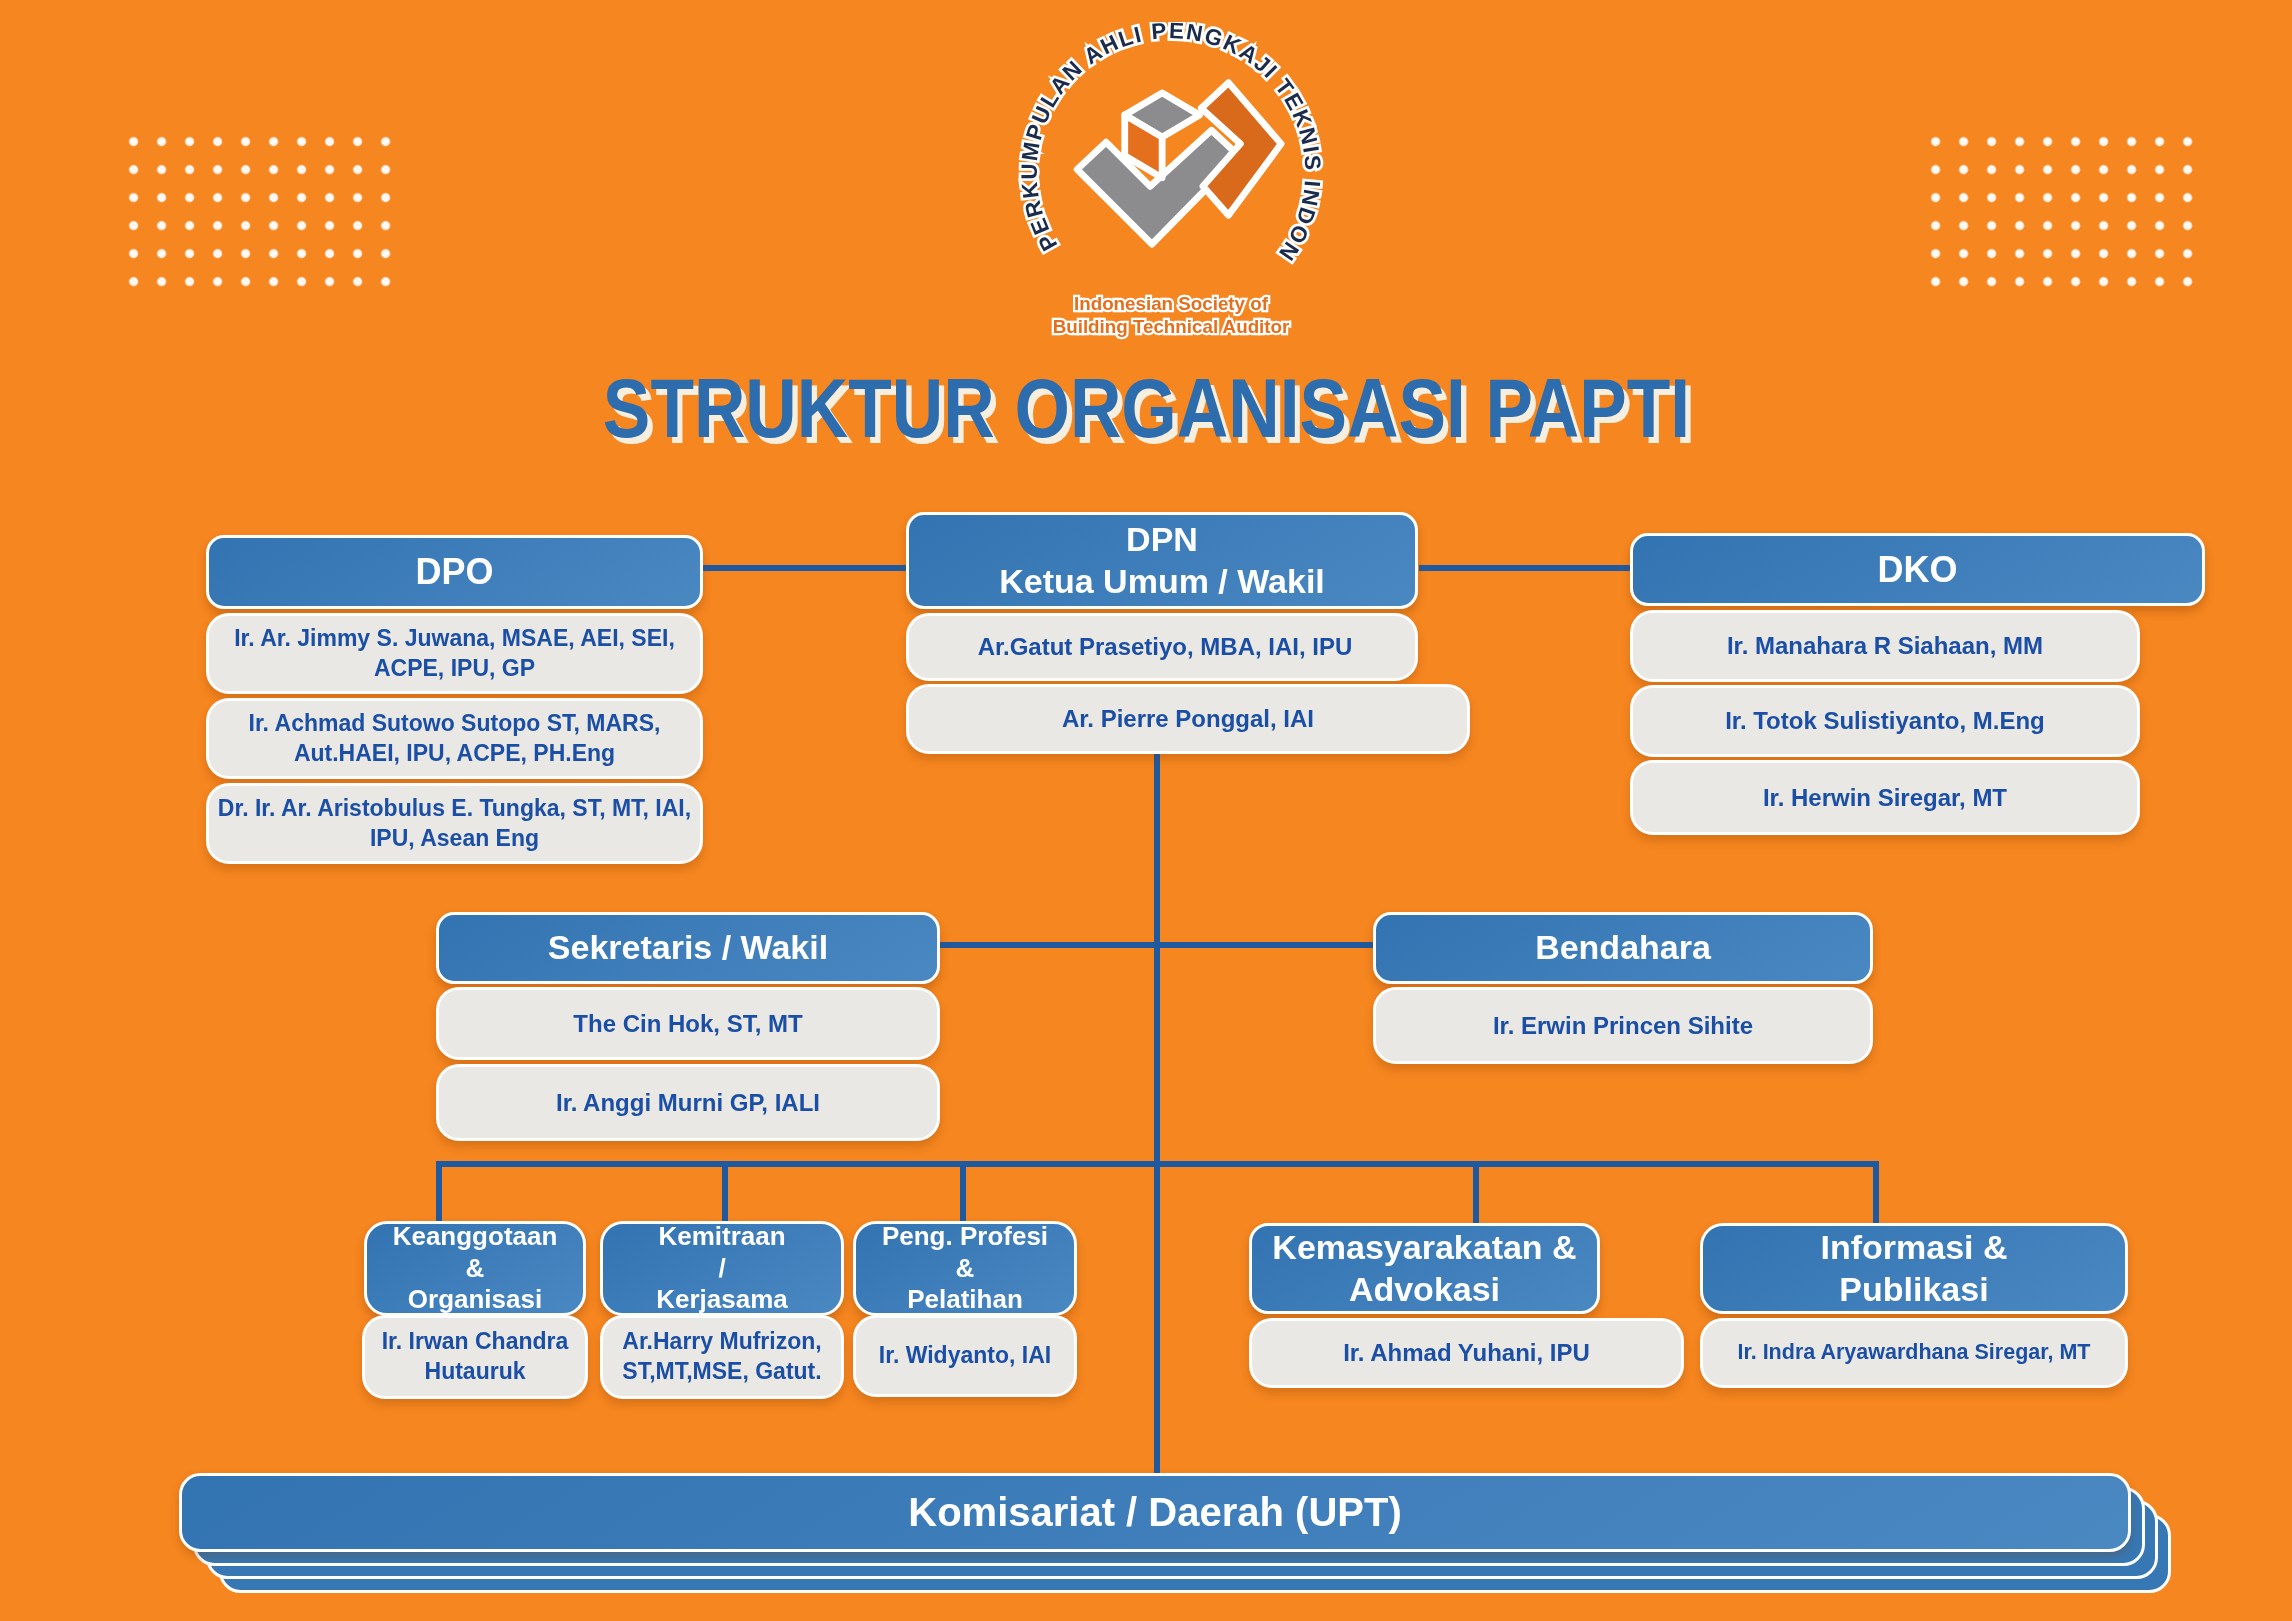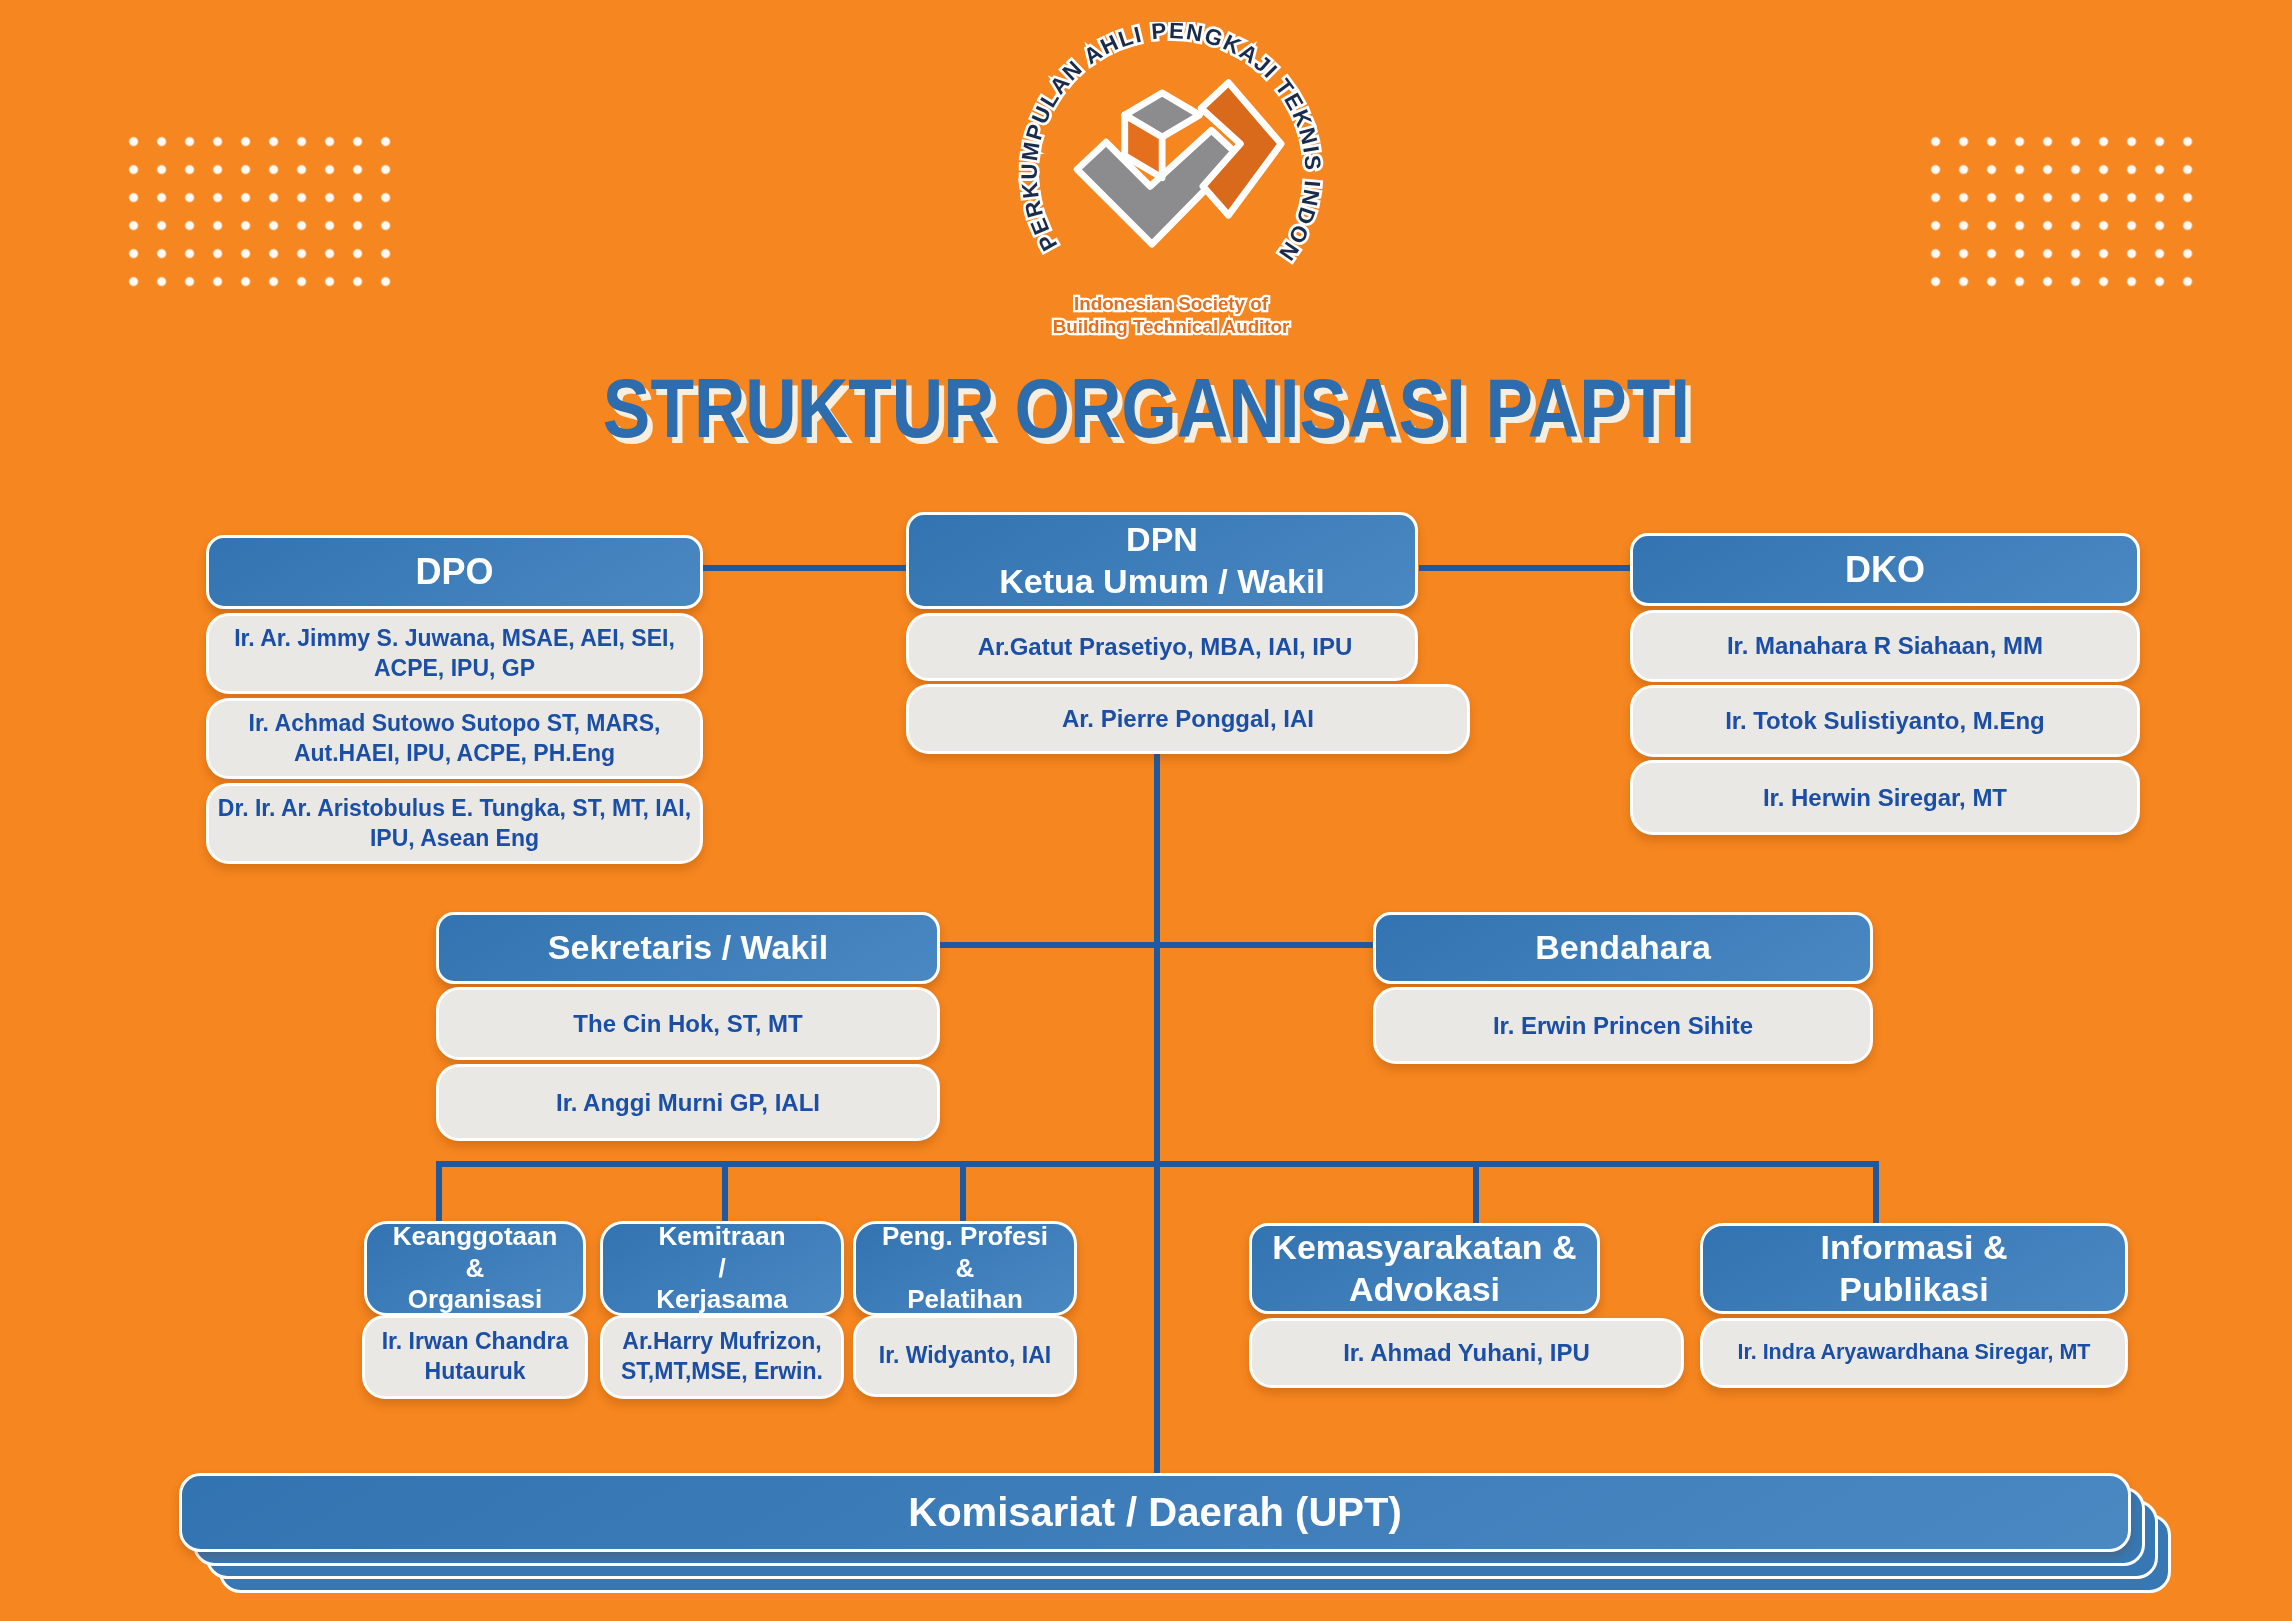--- a/index.html
+++ b/index.html
@@ -124,21 +124,21 @@
   <div class="node-m fs26" style="left:206px;top:698px;width:497px;height:81px;">Ir. Achmad Sutowo Sutopo ST, MARS,
 Aut.HAEI, IPU, ACPE, PH.Eng</div>
   <div class="node-m fs26" style="left:206px;top:783px;width:497px;height:81px;">Dr. Ir. Ar. Aristobulus E. Tungka, ST, MT, IAI,
 IPU, Asean Eng</div>
 
   <div class="node-h fs38" style="left:906px;top:512px;width:512px;height:97px;">DPN
 Ketua Umum / Wakil</div>
   <div class="node-m fs27" style="left:906px;top:613px;width:512px;height:68px;padding-left:6px;">Ar.Gatut Prasetiyo, MBA, IAI, IPU</div>
   <div class="node-m fs27" style="left:906px;top:684px;width:564px;height:70px;">Ar. Pierre Ponggal, IAI</div>
 
-  <div class="node-h fs40" style="left:1630px;top:533px;width:510px;height:73px;">DKO</div>
+  <div class="node-h fs40" style="left:1630px;top:533px;width:575px;height:73px;">DKO</div>
   <div class="node-m fs27" style="left:1630px;top:610px;width:510px;height:72px;">Ir. Manahara R Siahaan, MM</div>
   <div class="node-m fs27" style="left:1630px;top:685px;width:510px;height:72px;">Ir. Totok Sulistiyanto, M.Eng</div>
   <div class="node-m fs27" style="left:1630px;top:760px;width:510px;height:75px;">Ir. Herwin Siregar, MT</div>
 
   <div class="node-h fs38" style="left:436px;top:912px;width:504px;height:72px;">Sekretaris / Wakil</div>
   <div class="node-m fs27" style="left:436px;top:987px;width:504px;height:73px;">The Cin Hok, ST, MT</div>
   <div class="node-m fs27" style="left:436px;top:1064px;width:504px;height:77px;">Ir. Anggi Murni GP, IALI</div>
 
   <div class="node-h fs38" style="left:1373px;top:912px;width:500px;height:72px;">Bendahara</div>
   <div class="node-m fs27" style="left:1373px;top:987px;width:500px;height:77px;">Ir. Erwin Princen Sihite</div>
@@ -146,21 +146,21 @@
   <div class="node-h fs29" style="left:364px;top:1221px;width:222px;height:95px;border-radius:23px;">Keanggotaan
 &amp;
 Organisasi</div>
   <div class="node-m fs26" style="left:362px;top:1315px;width:226px;height:84px;">Ir. Irwan Chandra
 Hutauruk</div>
 
   <div class="node-h fs29" style="left:600px;top:1221px;width:244px;height:95px;border-radius:23px;">Kemitraan
 /
 Kerjasama</div>
   <div class="node-m fs26" style="left:600px;top:1315px;width:244px;height:84px;">Ar.Harry Mufrizon,
-ST,MT,MSE, Erwin.</div>
+ST,MT,MSE, Gatut.</div>
 
   <div class="node-h fs29" style="left:853px;top:1221px;width:224px;height:95px;border-radius:23px;">Peng. Profesi
 &amp;
 Pelatihan</div>
   <div class="node-m fs26" style="left:853px;top:1315px;width:224px;height:82px;">Ir. Widyanto, IAI</div>
 
   <div class="node-h fs38" style="left:1249px;top:1223px;width:351px;height:91px;border-radius:19px;">Kemasyarakatan &amp;
 Advokasi</div>
   <div class="node-m fs27" style="left:1249px;top:1318px;width:435px;height:70px;">Ir. Ahmad Yuhani, IPU</div>
 

